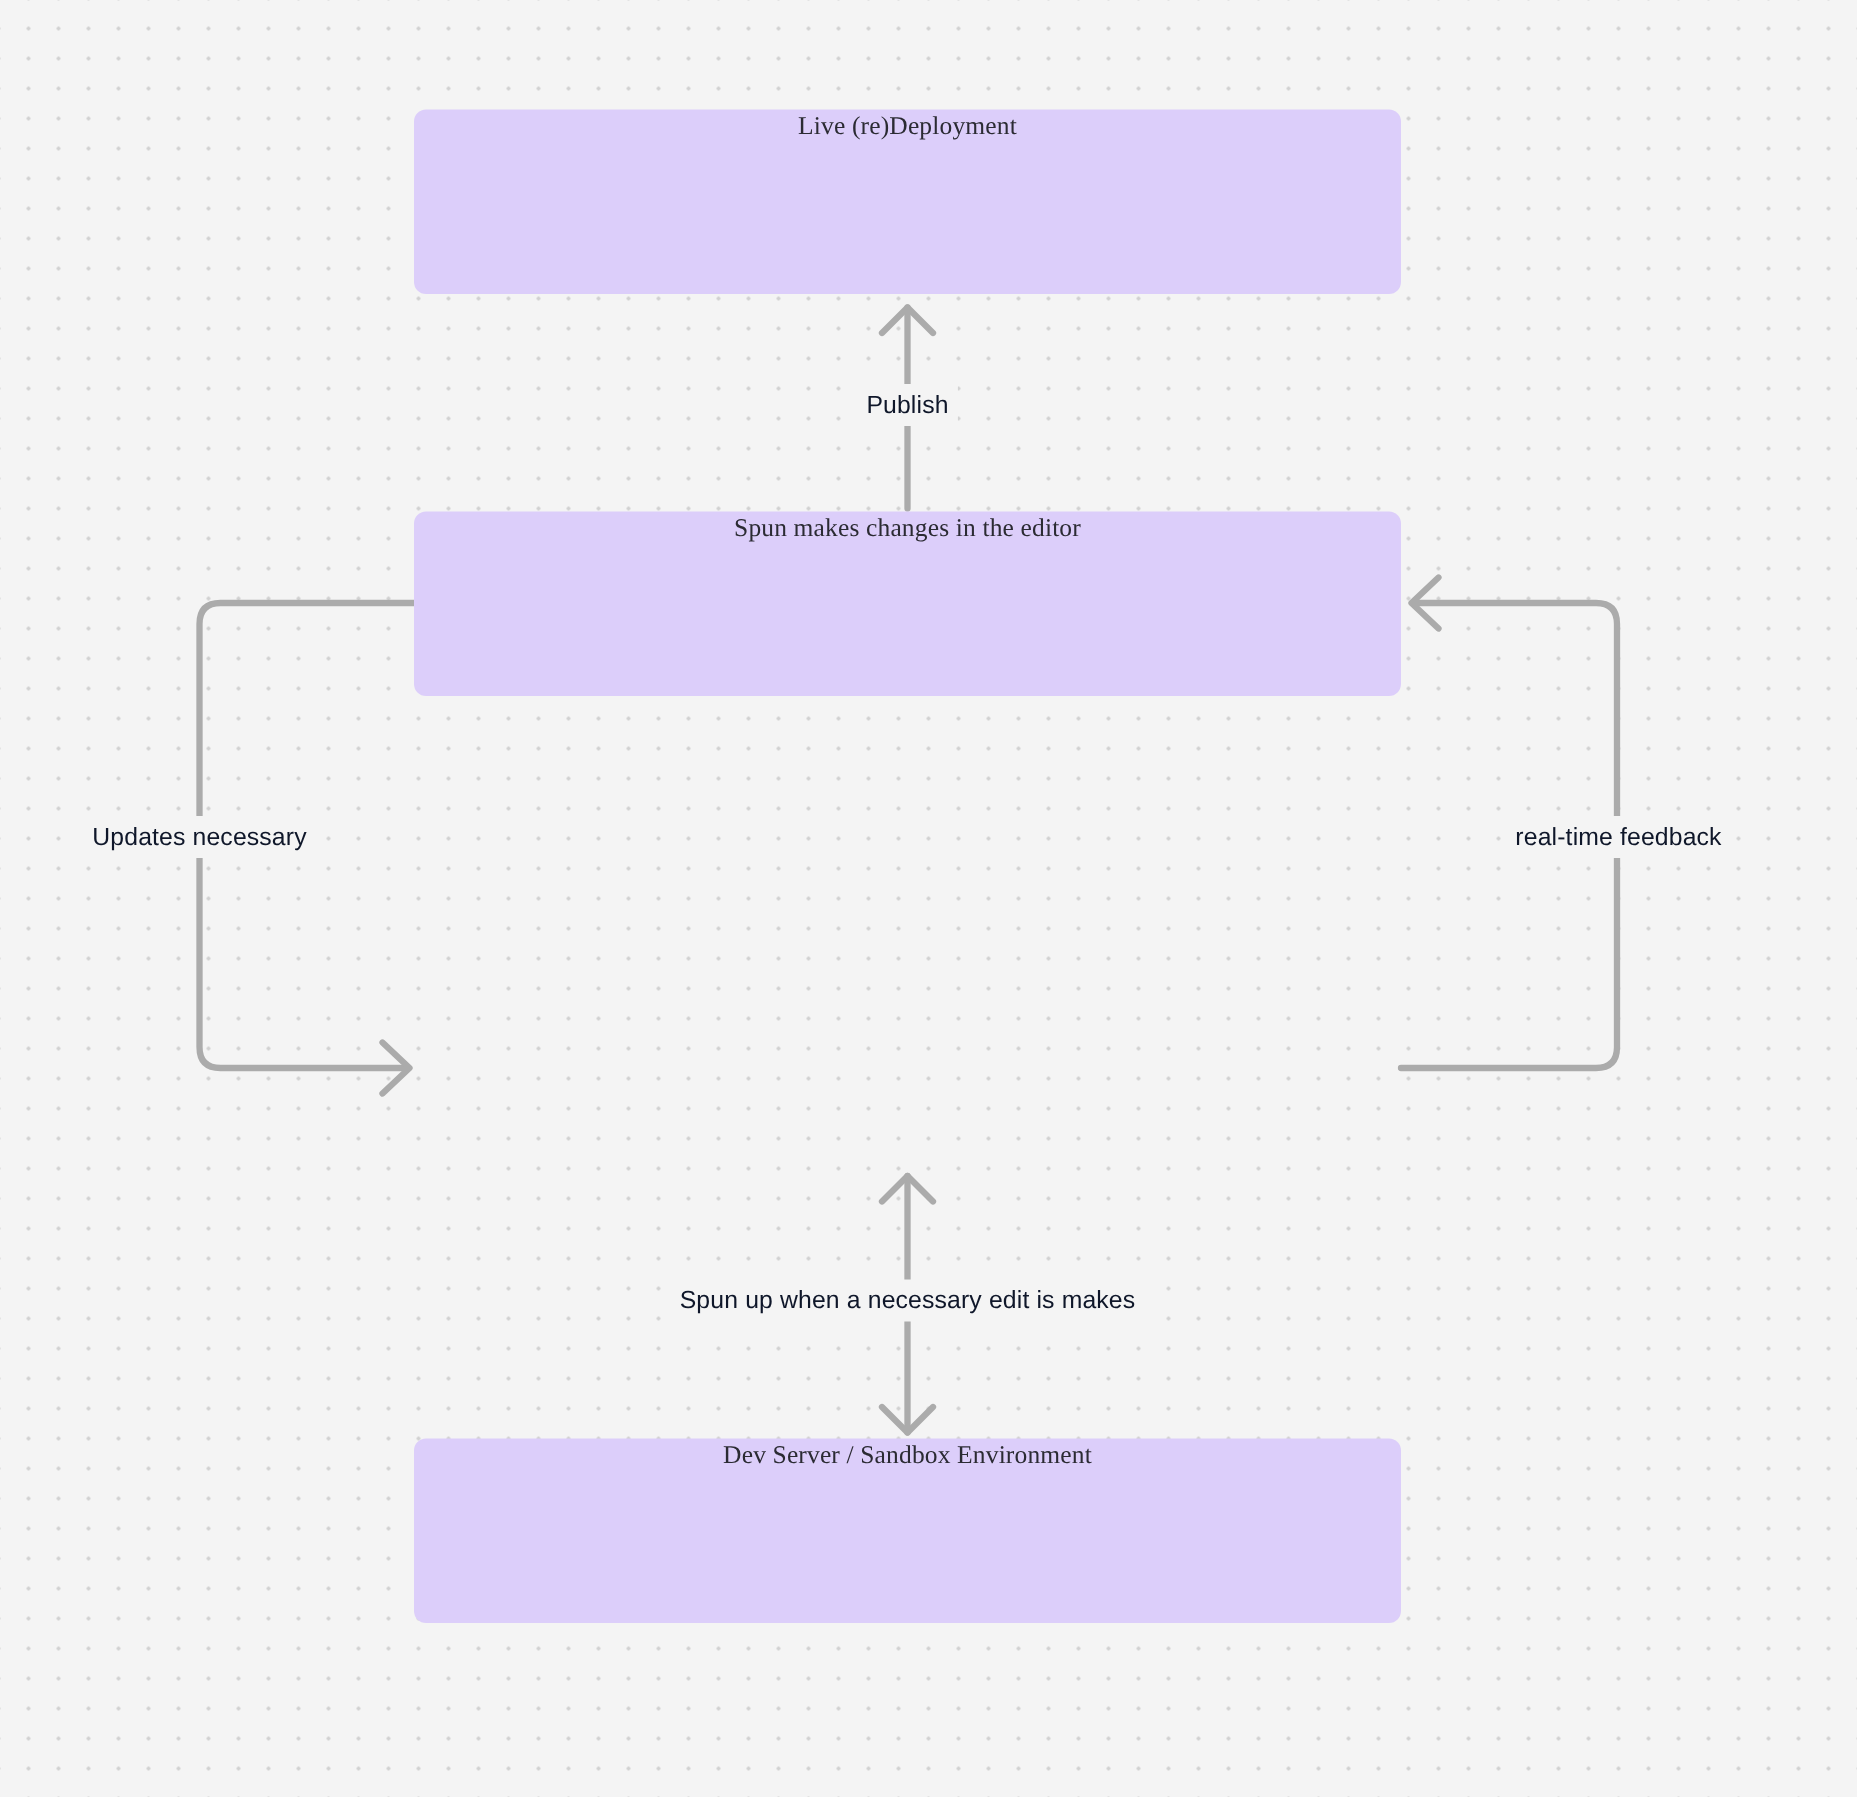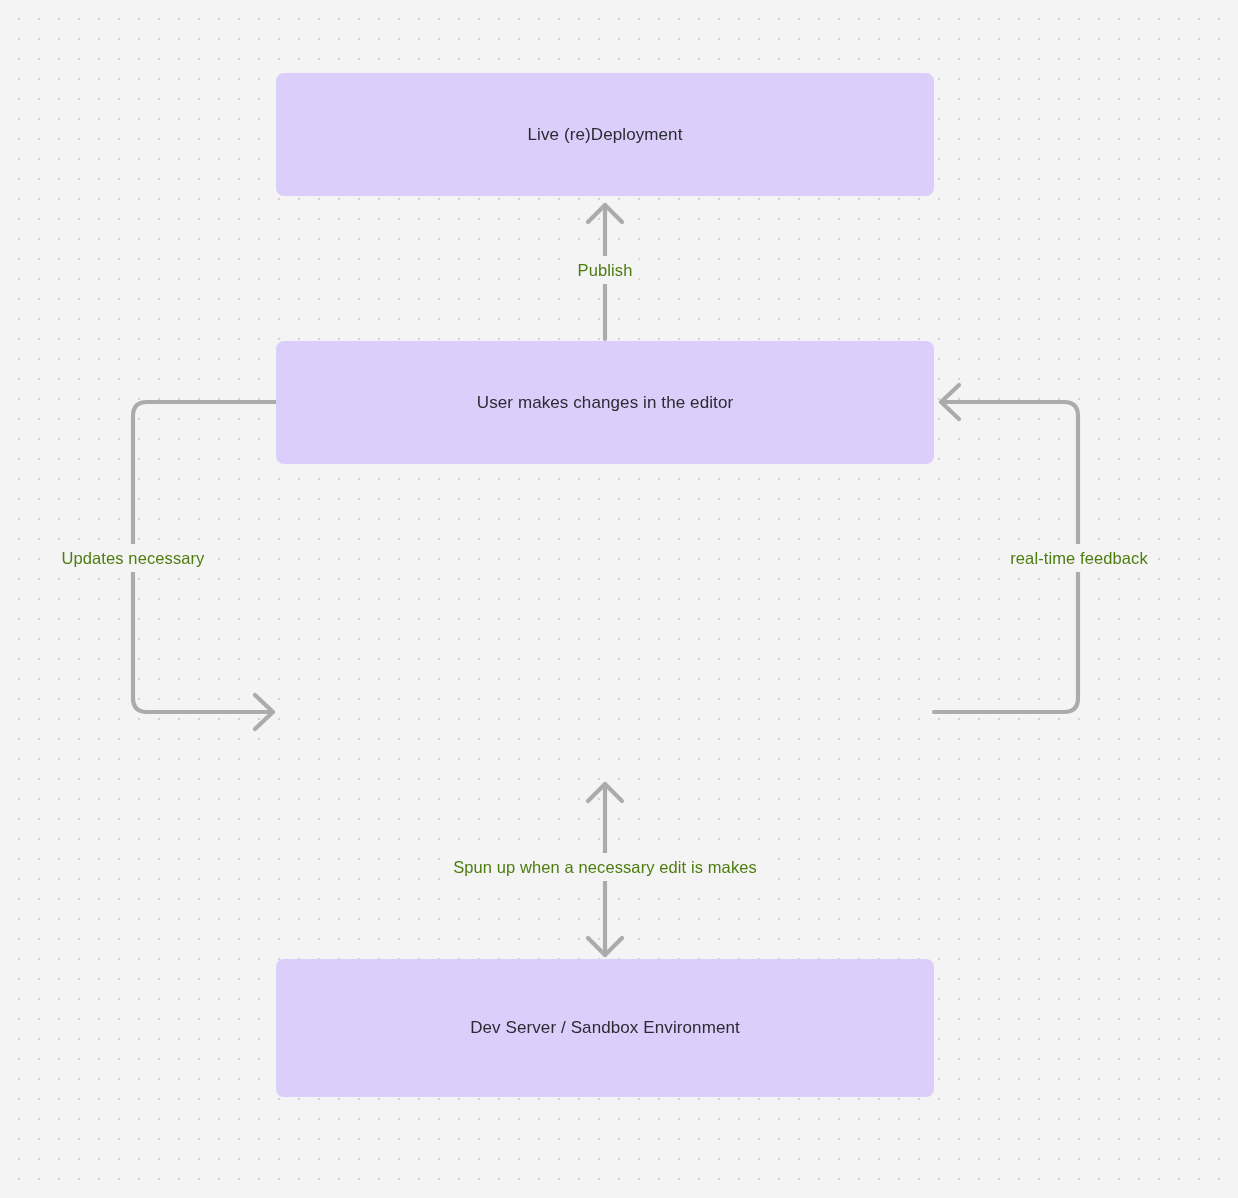--- a/index.html
+++ b/index.html
@@ -33,37 +33,37 @@
     pointer-events: none;
   }
 
   .node {
     position: absolute;
     box-sizing: border-box;
     background: #dcceface;
     background-color: #dccefa;
     border-radius: 8px;
     display: flex;
-    align-items: center;
     justify-content: center;
+    font-family: Liberation Serif, serif;
   }
   .node-label {
     font-size: 17px;
     line-height: 22px;
     color: #2b2b33;
     letter-spacing: 0.1px;
     text-align: center;
     white-space: nowrap;
   }
 
   .edge-label {
     position: absolute;
     font-size: 16.5px;
     line-height: 22px;
-    color: #4d7c0f;
+    color: #0f172a;
     letter-spacing: 0.1px;
     white-space: nowrap;
     background-color: #f4f4f4;
     padding: 3px 6px;
     transform: translate(-50%, -50%);
     text-align: center;
   }
 </style>
 </head>
 <body>
@@ -95,25 +95,25 @@
       </g>
 
     </g>
   </svg>
 
   <div class="node" style="left:276px; top:73px; width:658px; height:123px;">
     <span class="node-label">Live (re)Deployment</span>
   </div>
 
   <div class="node" style="left:276px; top:341px; width:658px; height:123px;">
-    <span class="node-label">User makes changes in the editor</span>
+    <span class="node-label">Spun makes changes in the editor</span>
   </div>
 
 
-  <div class="node" style="left:276px; top:959px; width:658px; height:138px;">
+  <div class="node" style="left:276px; top:959px; width:658px; height:123px;">
     <span class="node-label">Dev Server / Sandbox Environment</span>
   </div>
 
   <div class="edge-label" style="left:605px; top:270px;">Publish</div>
 
   <div class="edge-label" style="left:133px; top:558px;">Updates necessary</div>
 
   <div class="edge-label" style="left:1079px; top:558px;">real-time feedback</div>
 
   <div class="edge-label" style="left:605px; top:867px;">Spun up when a necessary edit is makes</div>

